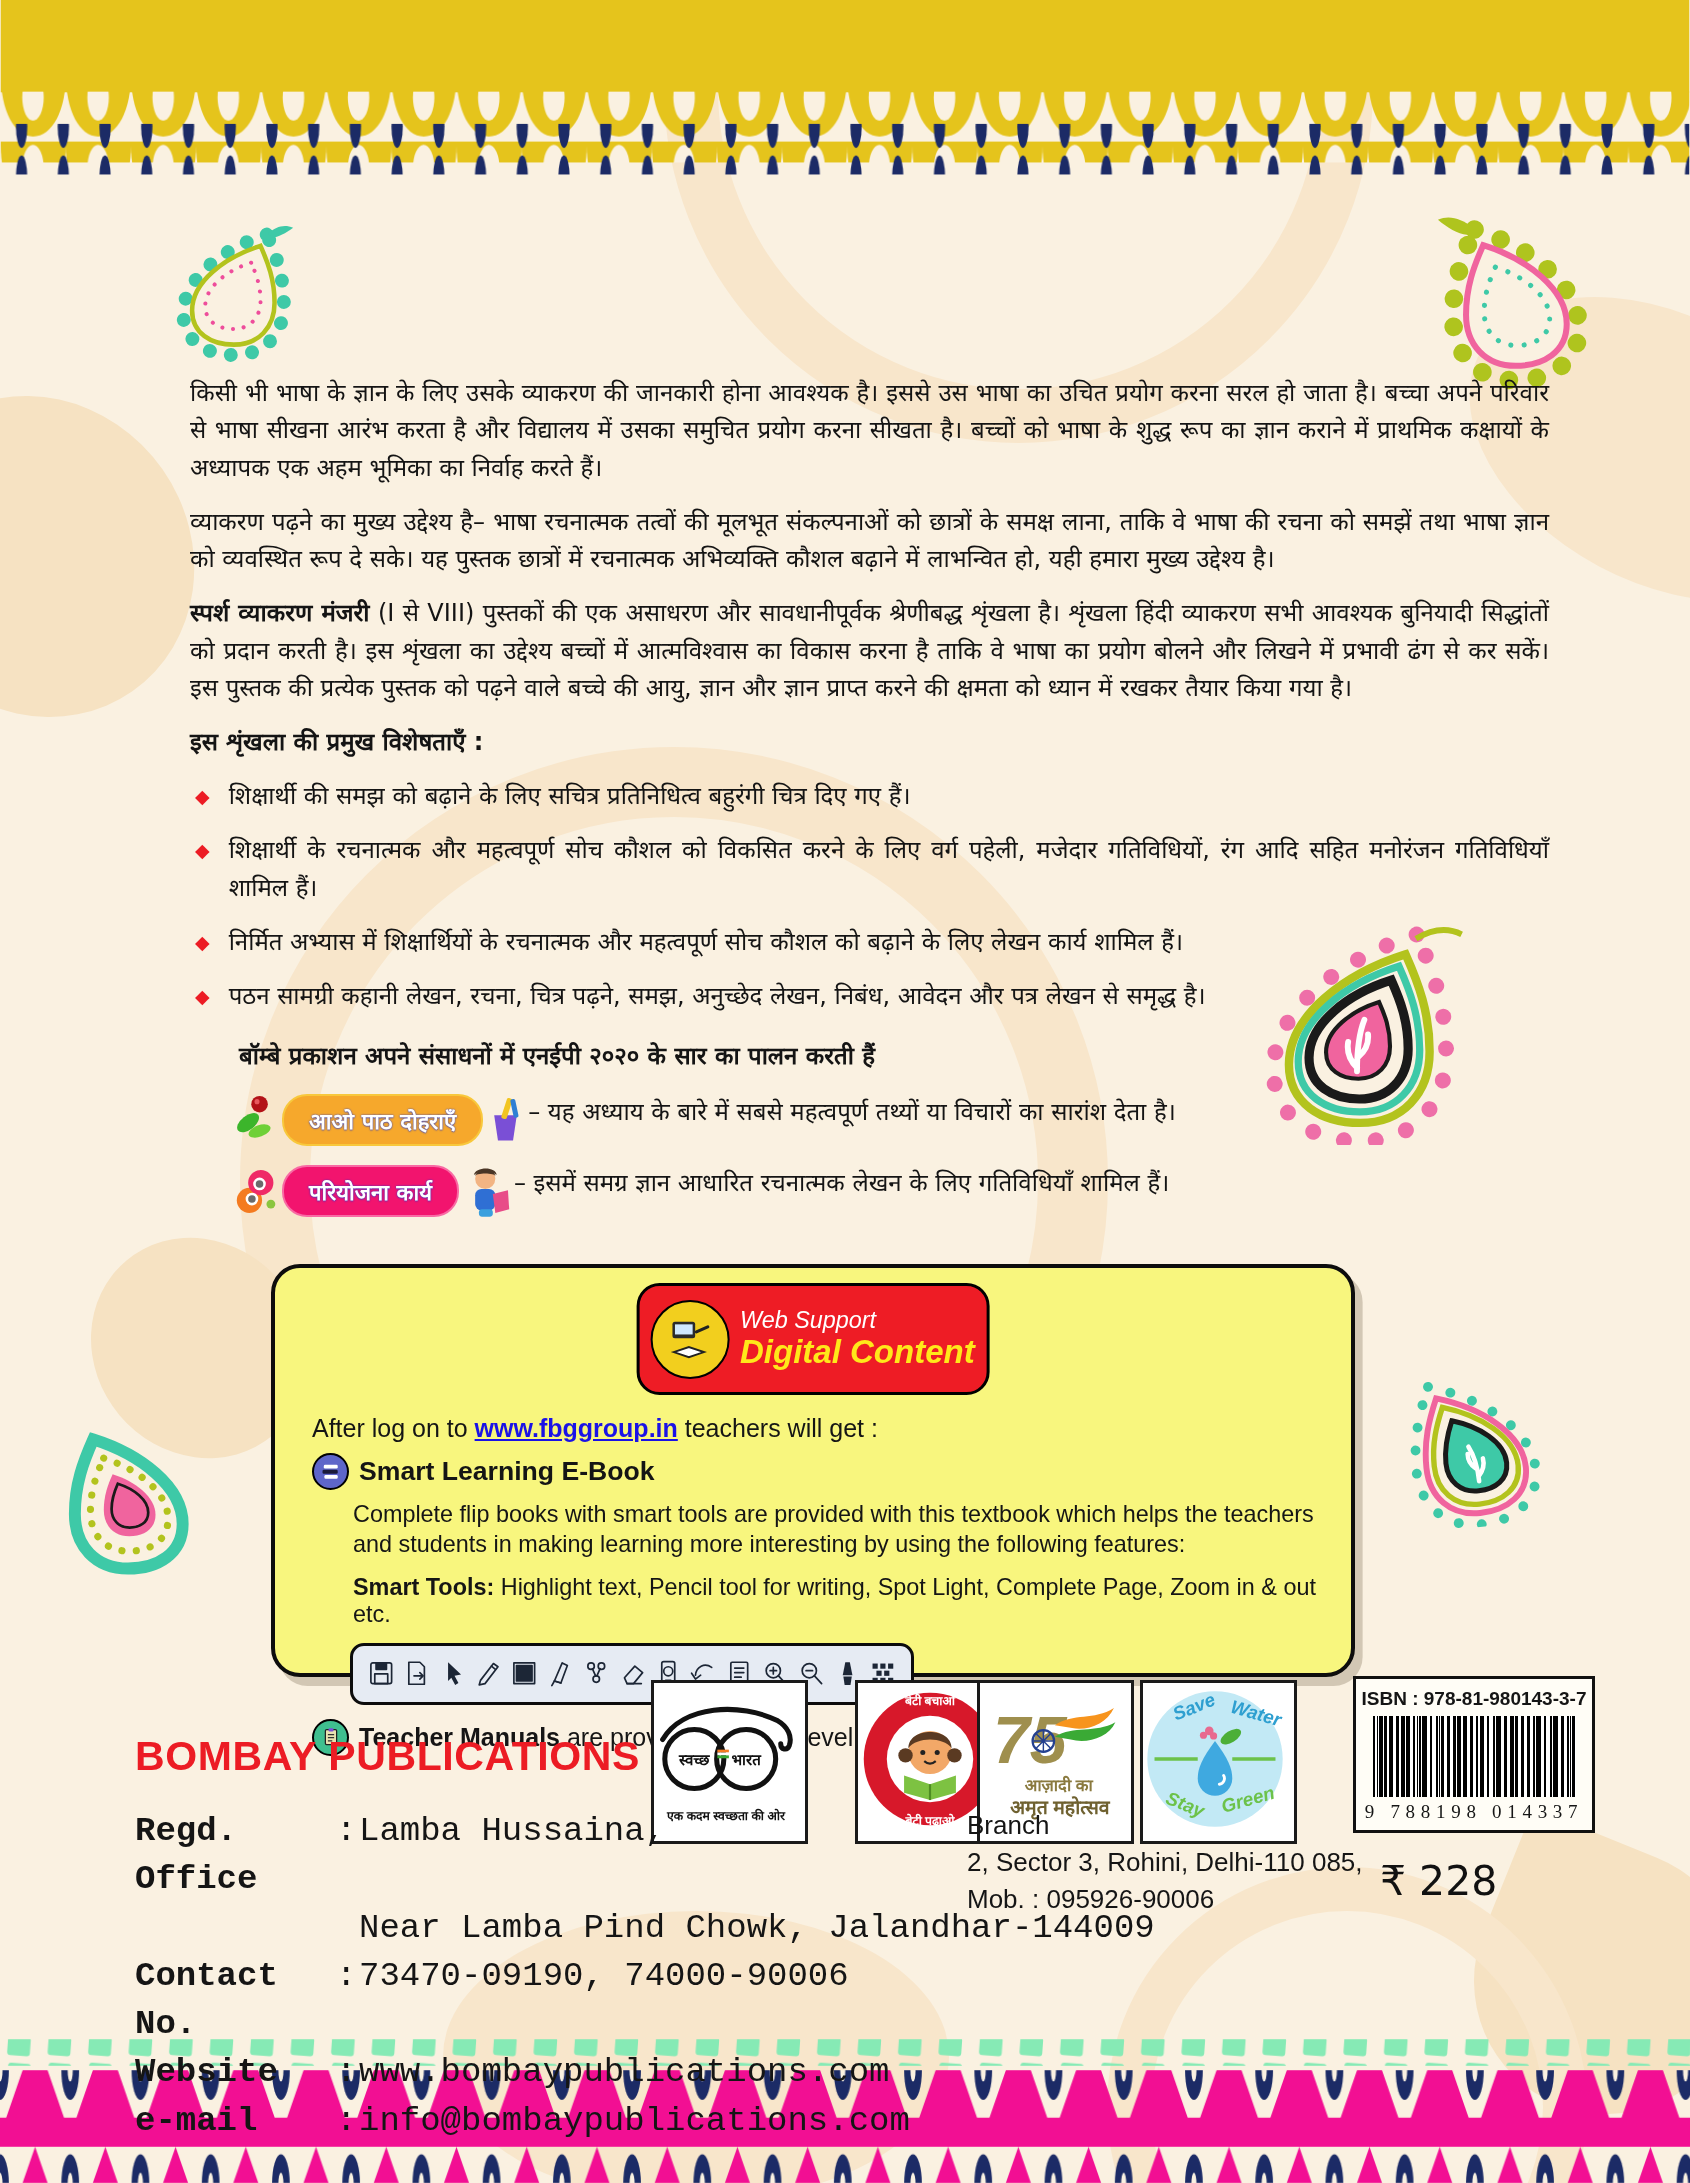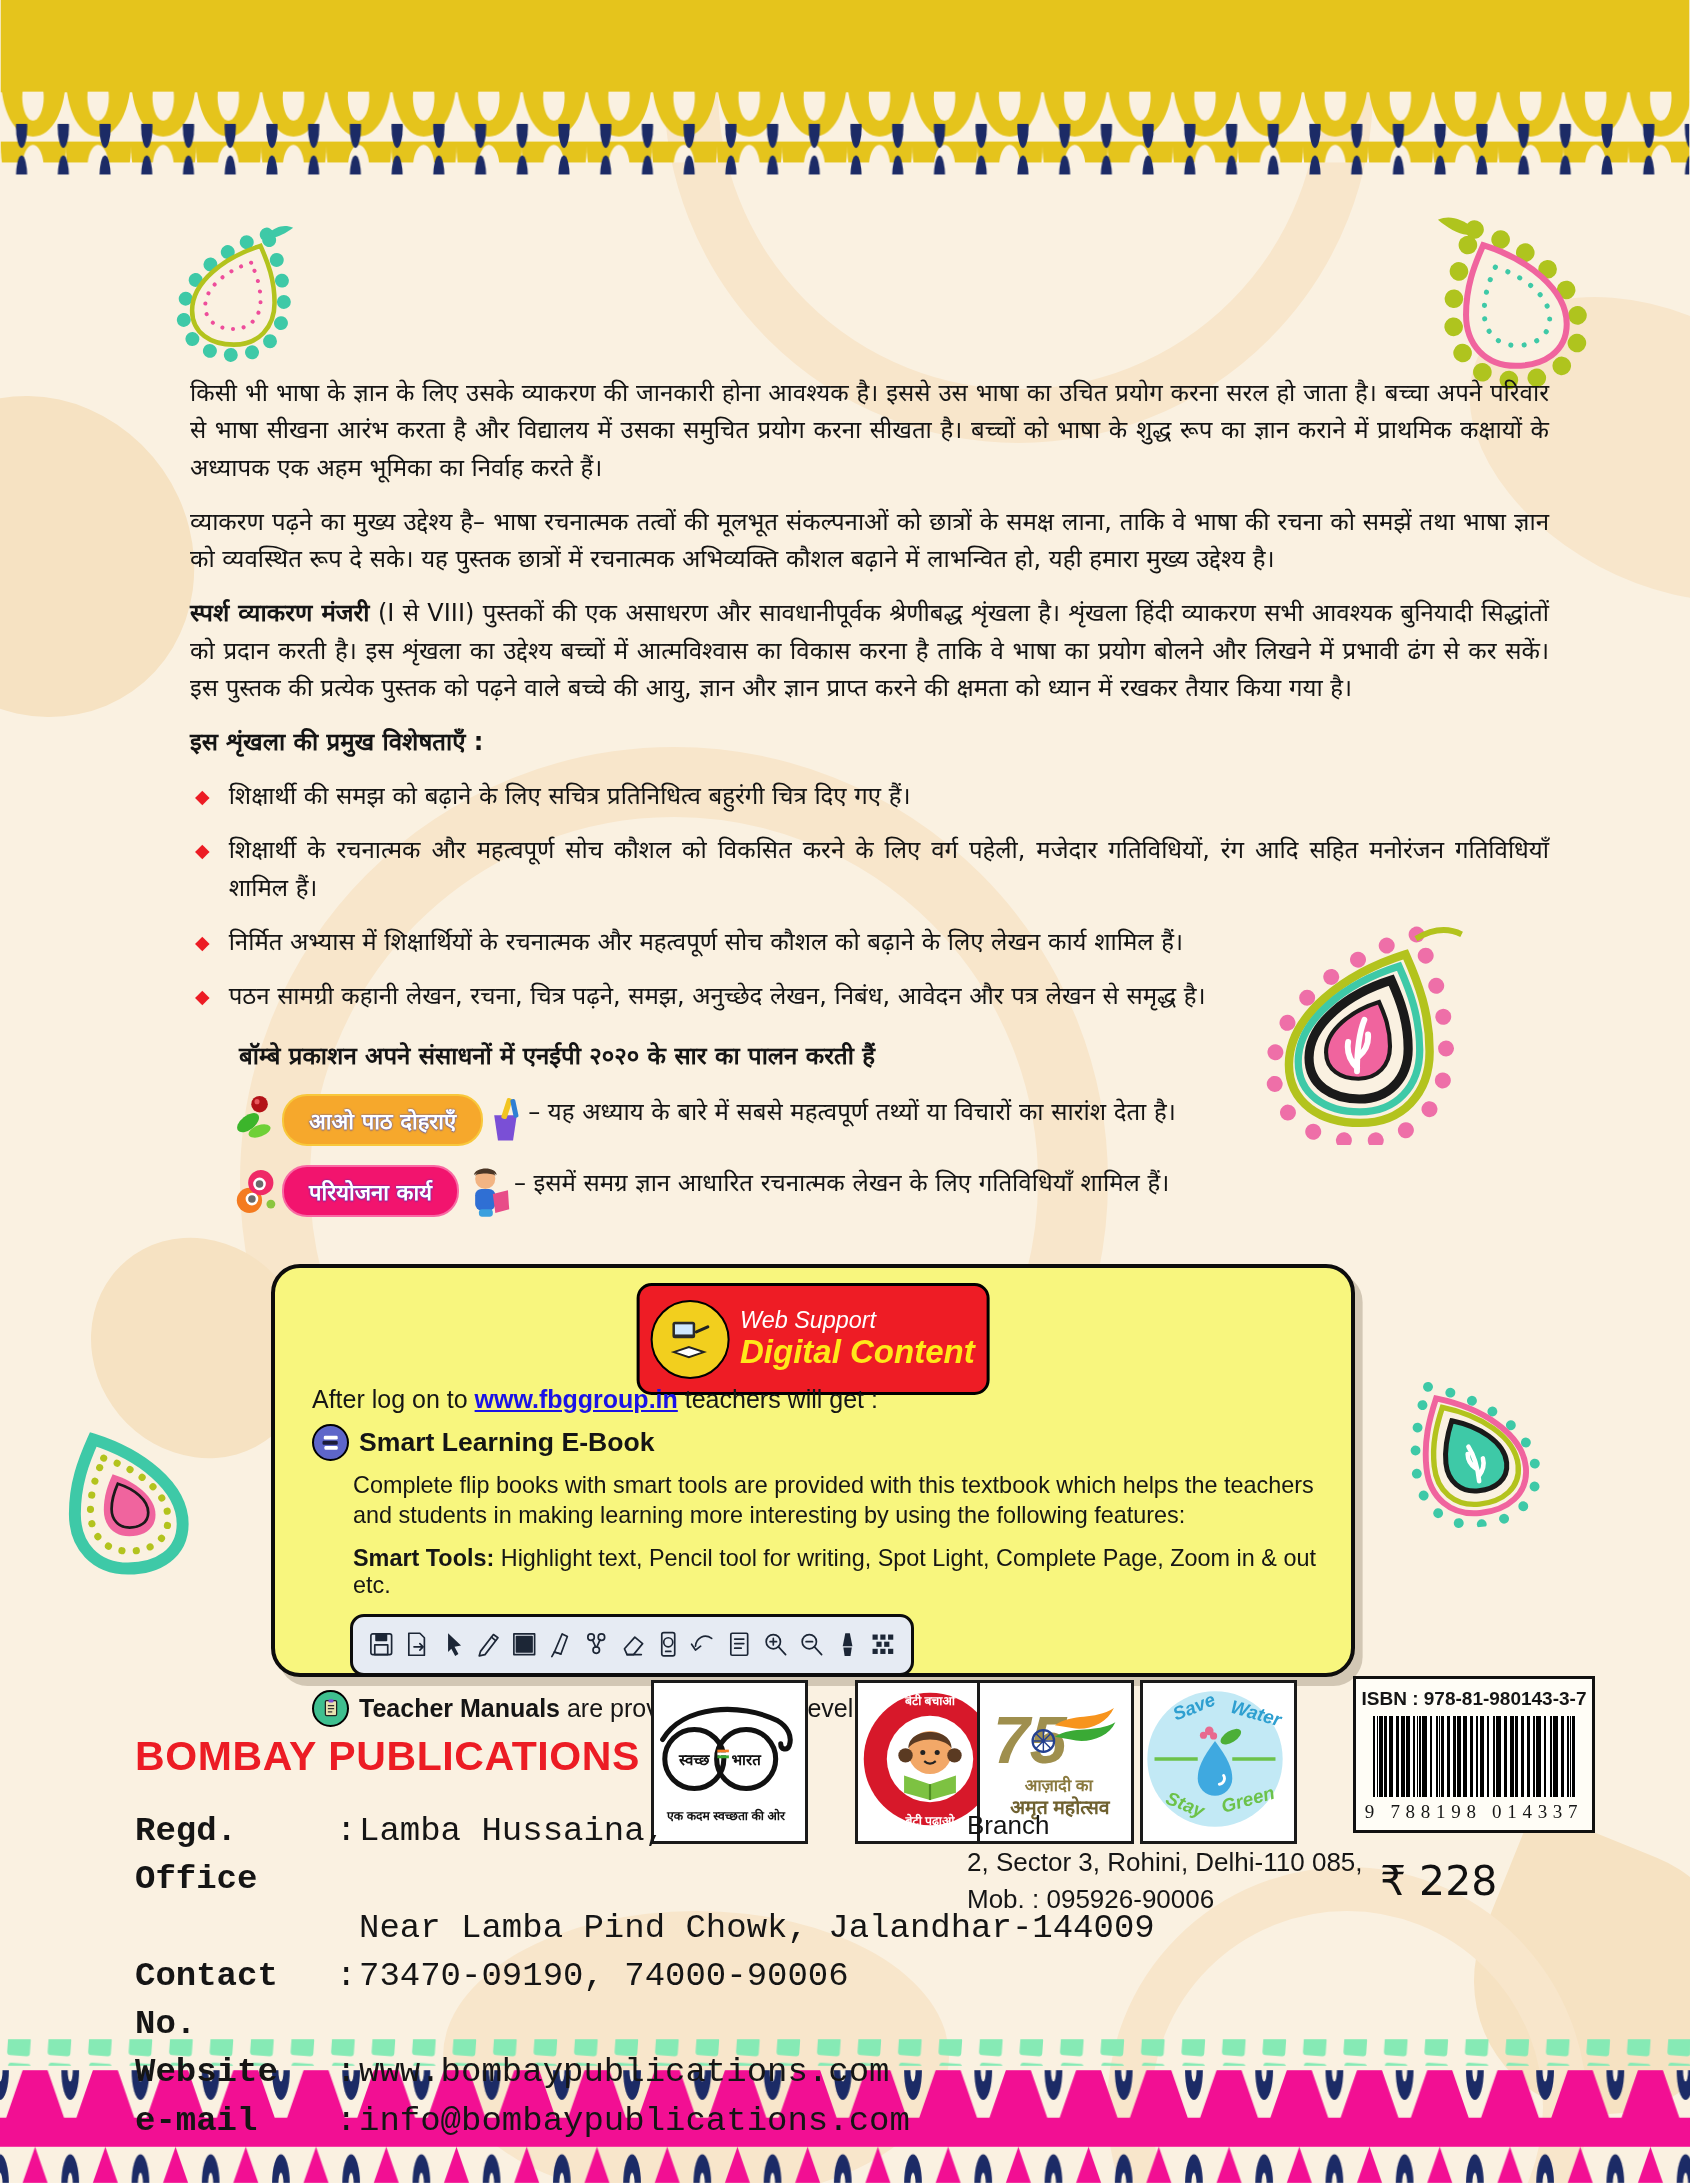--- a/index.html
+++ b/index.html
@@ -31,25 +31,25 @@
         text-shadow:0 0 1.9px #2a3bd0,0 1.3px 1.3px rgba(42,59,208,.45);flex:0 0 auto;}
   .pill-orange{background:#F6A82C;border:2.5px solid #F8C83C;}
   .pill-pink{background:#F2146E;border:2.5px solid #F86AA4;}
   .badge-desc{font-size:24px;}
   
   .webbox{position:absolute;left:271px;top:1264px;width:1076px;height:405px;
           background:#F8F67E;border:4.4px solid #0d0d0d;border-radius:29px;
           box-shadow:7.6px 8.9px 0 rgba(70,50,25,.22);z-index:3;}
   .redbadge{position:absolute;left:50%;transform:translateX(-50%);top:15px;
             width:324px;height:106px;background:#EE1C25;border:3.8px solid #000;
-            border-radius:15px;display:flex;align-items:center;padding:0 11.4px;gap:10px;}
+            border-radius:23px;display:flex;align-items:center;padding:0 11.4px;gap:10px;}
   .redbadge .txt{display:flex;flex-direction:column;line-height:1.1;}
   .ws-line1{color:#fff;font-size:23.4px;font-style:italic;}
   .ws-line2{color:#FFE81A;font-size:33px;font-weight:bold;font-style:italic;}
-  .webbody{position:absolute;left:37px;top:117px;right:30px;}
+  .webbody{position:absolute;left:37px;top:146px;right:30px;}
   .intro{font-size:25px;}
   .link{color:#1A12E6;font-weight:bold;text-decoration:underline;}
   .ebook-row,.teacher-row{display:flex;align-items:center;gap:10px;margin-top:10px;}
   .ebook-title{font-size:26.6px;font-weight:bold;}
   .webdesc{margin:8.9px 0 0 41px;font-size:23.4px;line-height:1.3;}
   .smart{margin:14px 0 0 41px;font-size:23.4px;}
   .toolbar{margin:15px 0 0 38px;width:530px;height:56px;background:#E6EBF3;
            border:3.2px solid #0c0c0c;border-radius:14px;display:flex;
            align-items:center;justify-content:space-between;padding:0 14px;}
   .ticon{width:28.5px;height:28.5px;stroke:#1c2636;fill:none;stroke-width:2.6;stroke-linejoin:round;stroke-linecap:round;}

